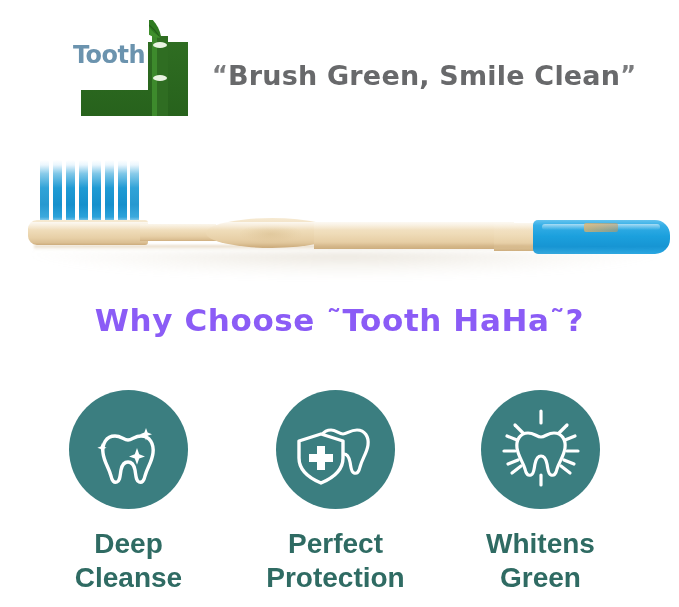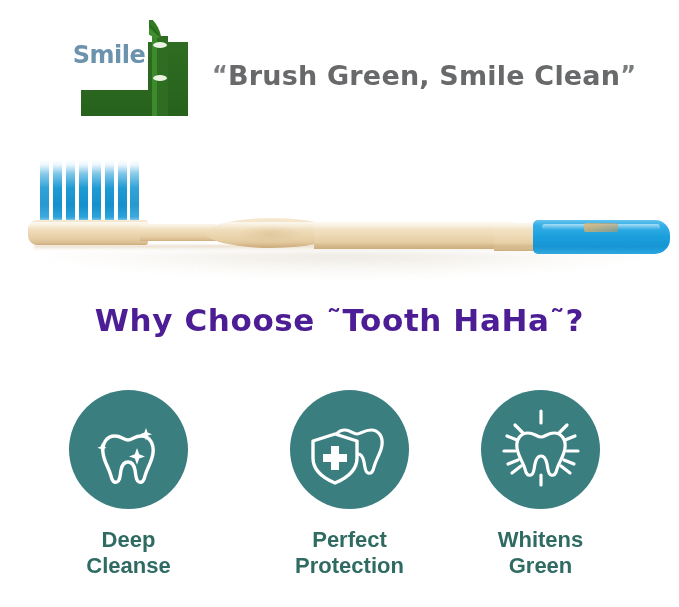--- a/index.html
+++ b/index.html
@@ -241,60 +241,60 @@
   
   #why-heading {
     position: absolute;
     left: 0;
     top: 302px;
     width: 679px;
     text-align: center;
     font-family: "DejaVu Sans", sans-serif;
     font-weight: bold;
     font-size: 31px;
-    color: #4c1d95;
+    color: #8b5cf6;
     letter-spacing: 0.6px;
     white-space: nowrap;
   }
 
   
   #features {
     position: absolute;
     left: 0;
     top: 390px;
     width: 679px;
     height: 217px;
   }
   .feature {
     position: absolute;
     top: 0;
     width: 205px;
     text-align: center;
   }
   #feature-0 { left: 26px; }
-  #feature-1 { left: 247px; text-align: center; }
+  #feature-1 { left: 233px; text-align: center; }
   #feature-2 { left: 438px; }
 
   .circle {
     width: 119px;
     height: 119px;
     margin: 0 auto;
     border-radius: 50%;
     background: #3b7e80;
     display: flex;
     align-items: center;
     justify-content: center;
   }
   .circle svg { display: block; }
 
   .feature-label {
     margin-top: 18px;
     font-family: "Liberation Sans", sans-serif;
     font-weight: bold;
-    font-size: 22px;
+    font-size: 28px;
     line-height: 1.2;
     color: #2f6b63;
     white-space: pre-line;
   }
 </style>
 </head>
 <body>
 
 <div id="header">
 
@@ -306,21 +306,21 @@
       <rect x="3" y="16" width="16" height="80" fill="#2f6d22"></rect>
       <rect x="3" y="16" width="5" height="80" fill="#3d8a2c"></rect>
       <ellipse cx="11" cy="25" rx="7" ry="3" fill="#eaf3e2"></ellipse>
       <ellipse cx="11" cy="58" rx="7" ry="3" fill="#eaf3e2"></ellipse>
       <path d="M9 18 C 4 8, -4 4, -13 2 C -9 11, -2 17, 9 18 Z" fill="#3f8f2c" transform="translate(2,0)"></path>
       <path d="M10 14 C 8 4, 2 -3, -6 -9 C -6 1, 0 11, 10 15 Z" fill="#2f7a21" transform="translate(2,2)"></path>
       <path d="M10 16 C 10 16, 6 10, 0 5" stroke="#24601a" stroke-width="1.2" fill="none"></path>
     </svg>
 
     <div id="logo-text">
-      <span class="l-line">Smile</span>
+      <span class="l-line">Tooth</span>
     </div>
   </div>
 
   <div id="tagline"><span class="q">“</span><span>Brush Green, Smile Clean</span><span class="q">”</span></div>
 </div>
 
 <div id="brush-stage">
 
   <div id="bristles">
     <div class="tuft t-edge" style="left:0px;"></div>

